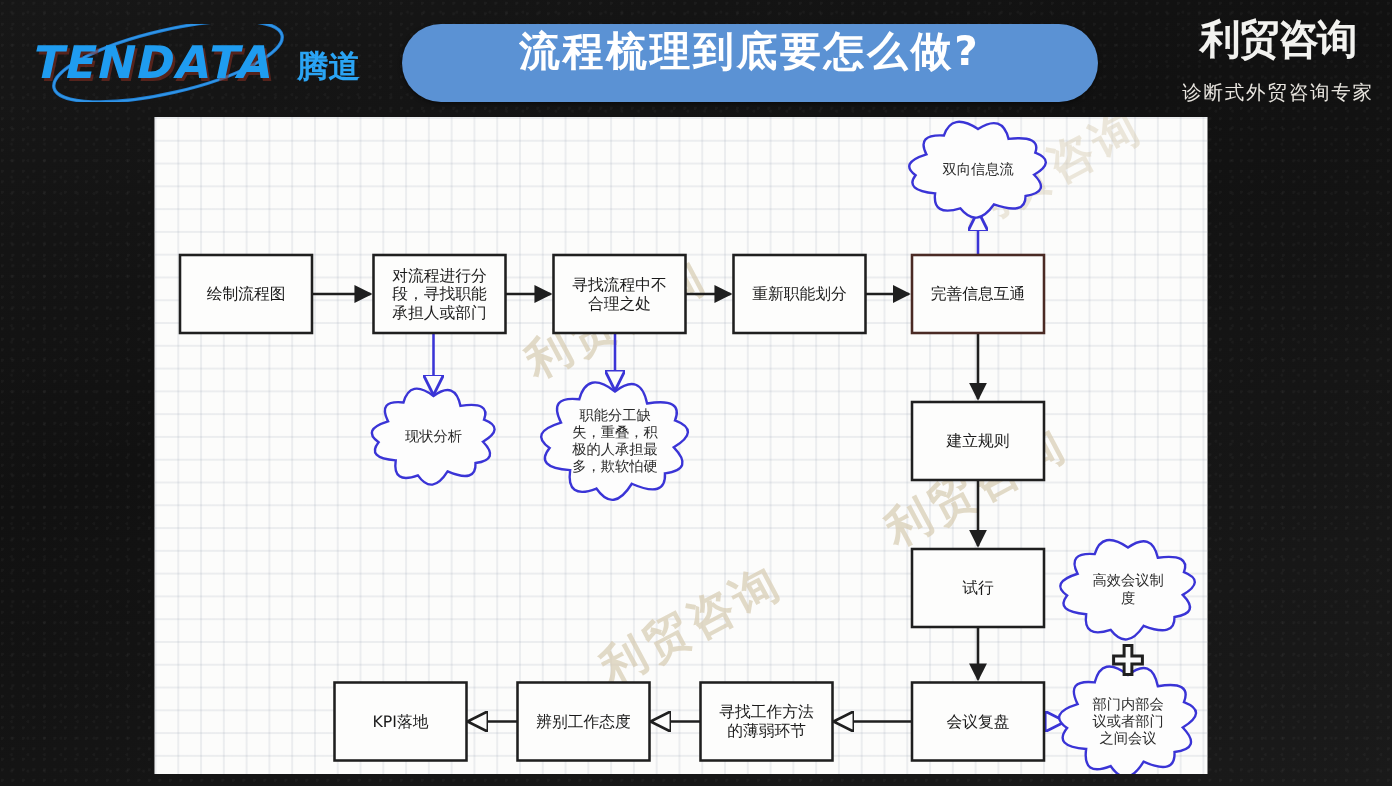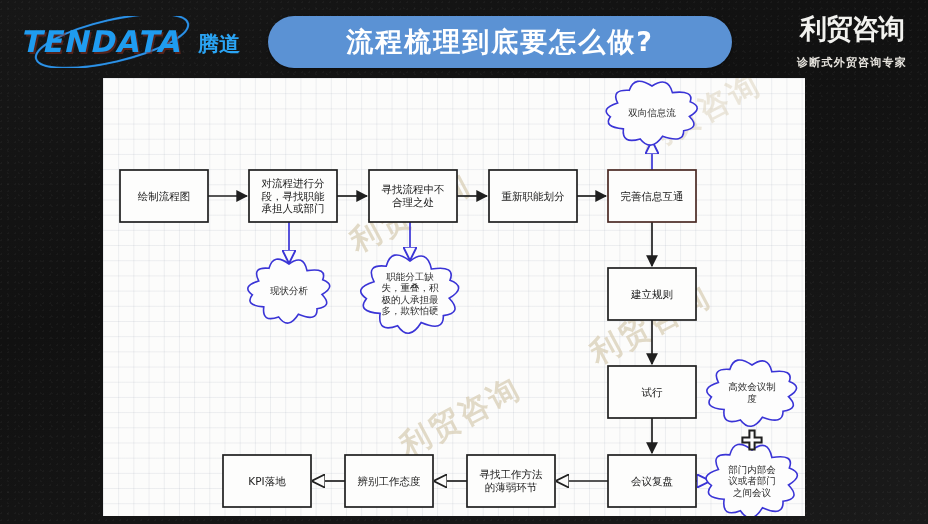--- a/index.html
+++ b/index.html
@@ -16,25 +16,25 @@
     background-size:7px 7px, 11px 11px, 100% 100%;
   }
 
   
   .brand-left{position:absolute;left:8px;top:16px;width:262px;height:52px;}
   .brand-left svg{display:block;}
   .brand-right{position:absolute;left:782px;top:14px;width:140px;height:56px;
      display:flex;flex-direction:column;align-items:center;justify-content:center;}
   .lr-main{font-family:"DejaVu Sans","Liberation Sans",sans-serif;font-size:27px;
      font-weight:bold;color:#f2f2ef;letter-spacing:-1px;line-height:1;position:relative;}
-  .lr-sub{font-size:11px;color:#e9e6e0;letter-spacing:1.2px;margin-top:13px;
-     font-weight:bold;white-space:nowrap;}
+  .lr-sub{font-size:13px;color:#e9e6e0;letter-spacing:1.2px;margin-top:13px;
+     font-weight:normal;white-space:nowrap;}
 
   .title-pill{position:absolute;left:268px;top:16px;width:464px;height:52px;
-     background:#5b92d4;border-radius:26px;display:flex;align-items:center;
+     background:#5b92d4;border-radius:26px;display:flex;align-items:flex-start;
      justify-content:center;box-shadow:0 1px 3px rgba(0,0,0,.5);}
   .title-pill span{color:#fff;font-size:27px;font-weight:bold;letter-spacing:2px;
      font-family:"DejaVu Sans","Liberation Sans",sans-serif;}
 
   
   #canvas{position:absolute;left:103px;top:78px;width:702px;height:438px;
      background-color:#fcfcfb;
      background-image:
        linear-gradient(to right, rgba(150,160,175,0.16) 1px, transparent 1px),
        linear-gradient(to bottom, rgba(150,160,175,0.16) 1px, transparent 1px);

